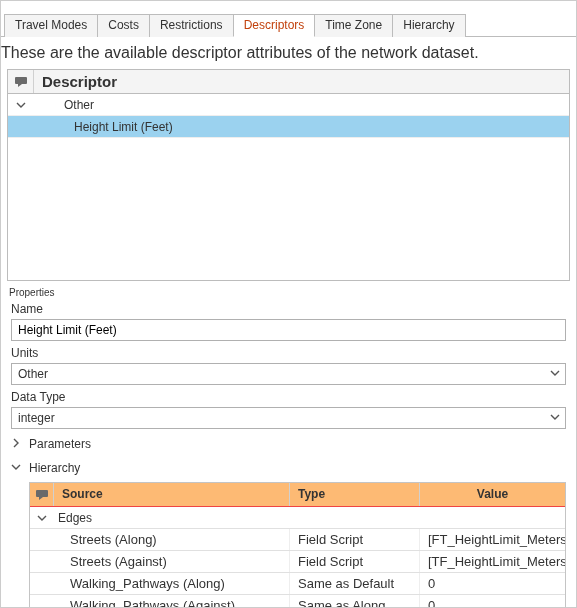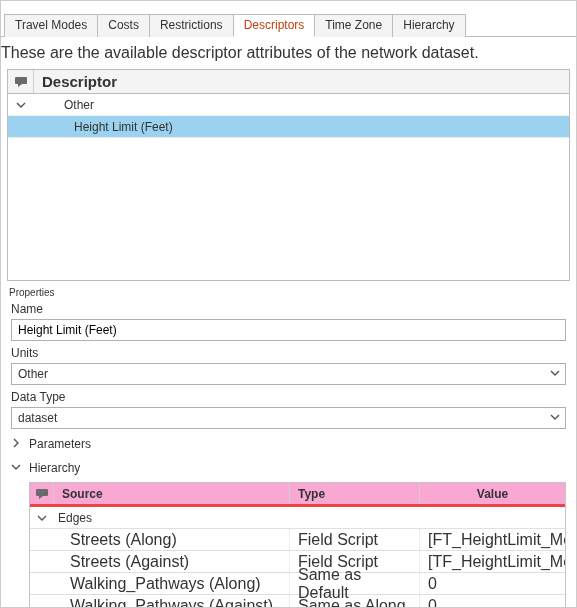--- a/index.html
+++ b/index.html
@@ -136,22 +136,22 @@
     font-size: 12px;
     gap: 8px;
   }
   .eval-table {
     margin: 2px 10px 0 28px;
     border: 1px solid #c4c4c4;
     border-bottom: none;
   }
   .eval-header {
     display: flex;
-    background: #f9a8d4;
-    border-bottom: 3px solid #ef4444;
+    background: #fdba74;
+    border-bottom: 1px solid #ef4444;
     height: 24px;
   }
   .eval-header .icon-cell {
     width: 24px;
     border-right: 1px solid #d0d0d0;
     display: flex;
     align-items: center;
     justify-content: center;
   }
   .eval-col {
@@ -169,21 +169,21 @@
     height: 22px;
     border-bottom: 1px solid #e0e0e0;
     font-size: 12px;
   }
   .eval-group .expander { width: 24px; display: flex; justify-content: center; }
   .eval-group .label { font-weight: 400; padding-left: 4px; }
   .eval-row {
     display: flex;
     height: 22px;
     border-bottom: 1px solid #e0e0e0;
-    font-size: 16px;
+    font-size: 13px;
   }
   .eval-row .c-source { width: 260px; padding-left: 40px; display: flex; align-items: center; border-right: 1px solid #eee;}
   .eval-row .c-type   { width: 130px; padding: 0 8px; display: flex; align-items: center; border-right: 1px solid #eee;}
   .eval-row .c-value  { flex: 1; padding: 0 8px; display: flex; align-items: center; overflow: hidden; white-space: nowrap;}
 
   svg.chev-down path, svg.chev-right path { stroke: #555; stroke-width: 1.4; fill: none; }
   svg.comment-icon rect { fill: #6a6a6a; }
   svg.comment-icon polygon { fill: #6a6a6a; }
 </style>
 </head>
@@ -233,21 +233,21 @@
   <div class="select-input">Other</div>
   <span class="chev">
     <svg class="chev-down" width="10" height="10">
         <path d="M1 3 L5 7 L9 3"></path>
       </svg>
   </span>
 </div>
 
 <div class="field-label">Data Type</div>
 <div class="select-wrap">
-  <div class="select-input">dataset</div>
+  <div class="select-input">integer</div>
   <span class="chev">
     <svg class="chev-down" width="10" height="10">
         <path d="M1 3 L5 7 L9 3"></path>
       </svg>
   </span>
 </div>
 
 <div class="expandable-row">
   <span>
     <svg class="chev-right" width="10" height="10">

